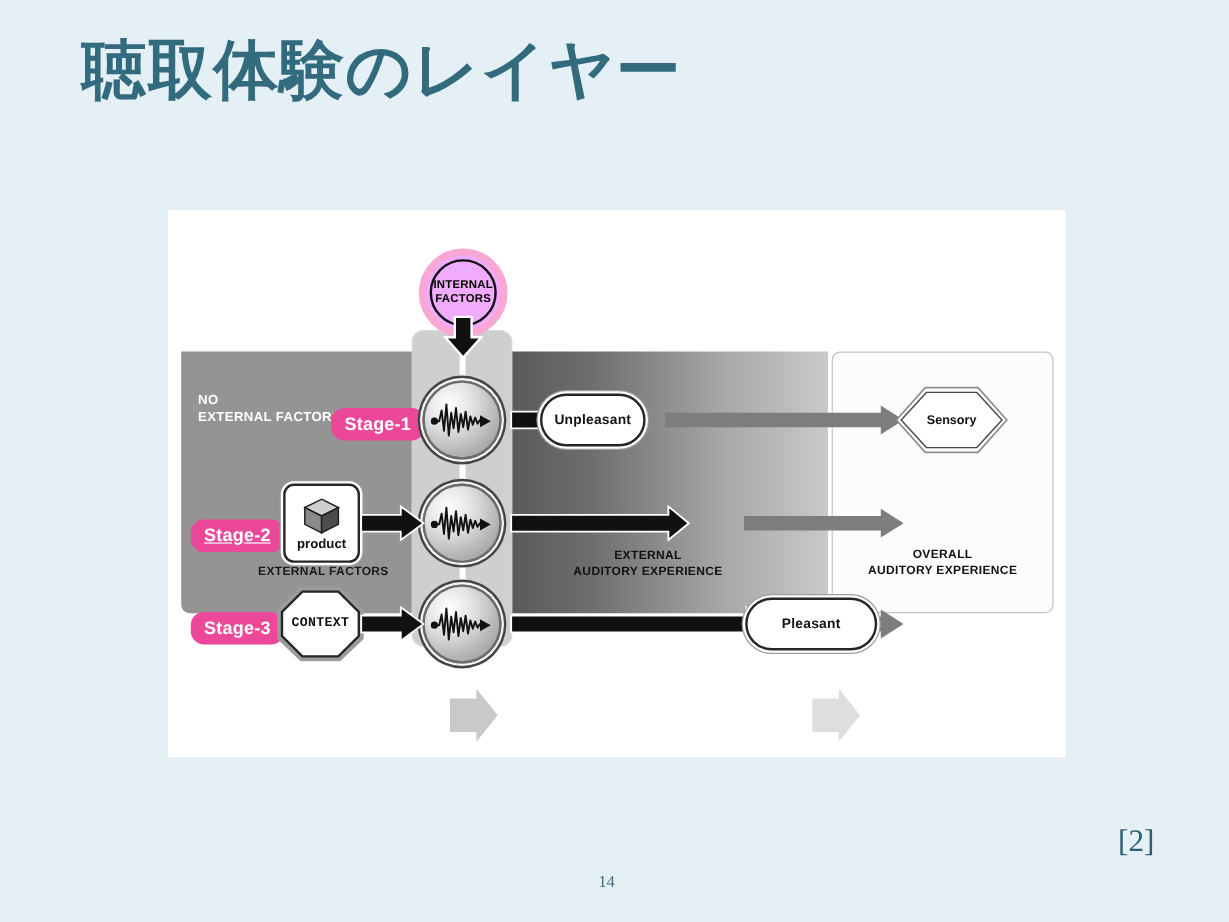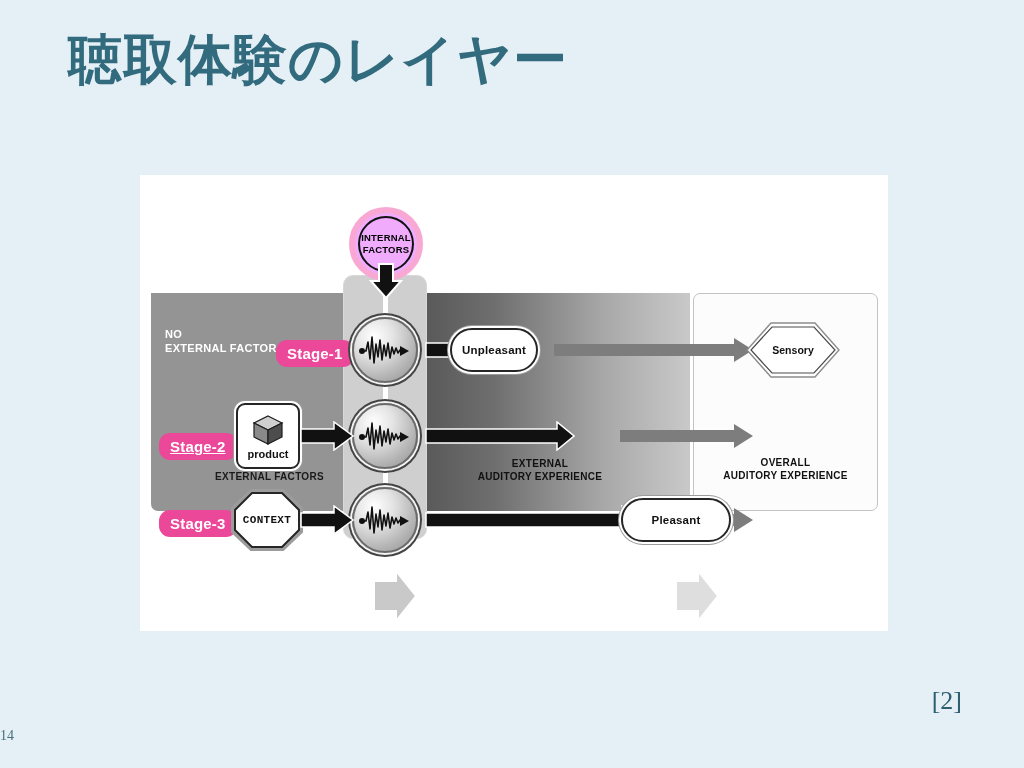--- a/index.html
+++ b/index.html
@@ -35,20 +35,21 @@
     top: 686px;
     font-size: 26px;
     color: #2e5f70;
     font-family: "Liberation Serif", serif;
   }
   #page-number {
     position: absolute;
     left: 0;
     right: 13px;
     top: 728px;
+    text-align: center;
     font-size: 14px;
     color: #44707f;
     font-family: "Liberation Serif", serif;
   }
 
   
   #diagram-canvas {
     position: absolute;
     left: 140px;
     top: 175px;

